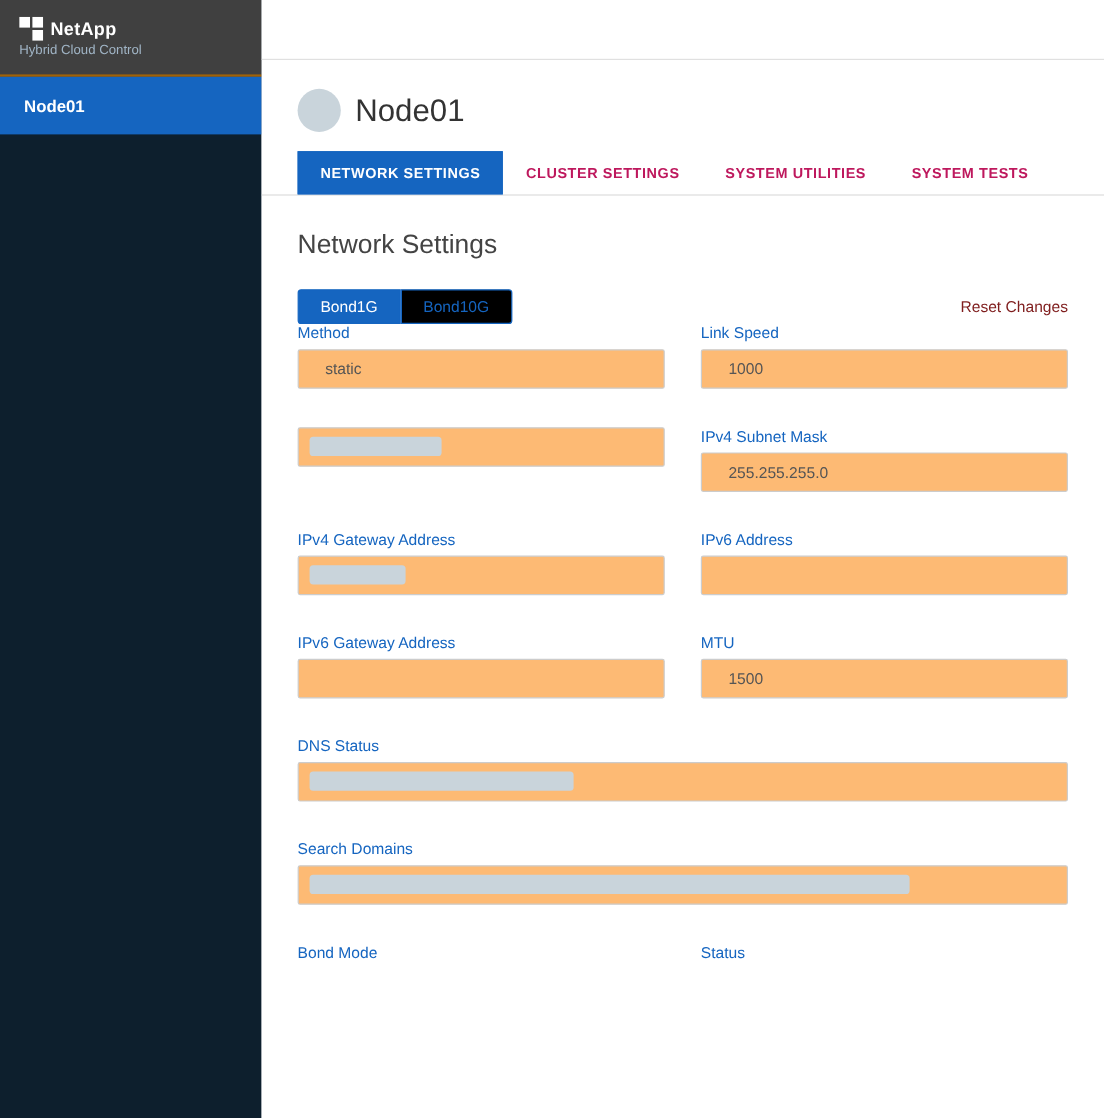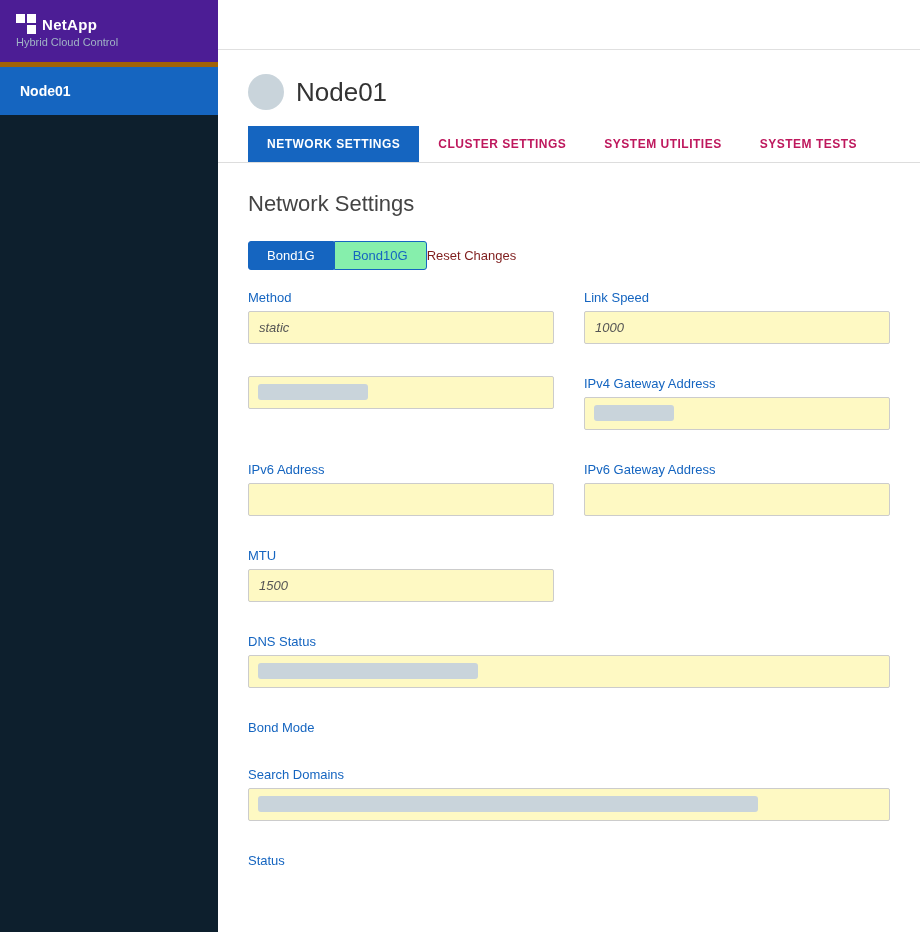--- a/index.html
+++ b/index.html
@@ -8,26 +8,26 @@
     
     .sidebar {
       width: 218px;
       min-width: 218px;
       background: #0d1f2d;
       display: flex;
       flex-direction: column;
       height: 100%;
     }
     .sidebar-header {
-      background: #4c1d95;
+      background: #404040;
       padding: 14px 16px;
       display: flex;
       align-items: center;
       gap: 8px;
-      border-bottom: 5px solid #a16207;
+      border-bottom: 2px solid #a16207;
     }
     .netapp-logo {
       display: flex;
       flex-direction: column;
     }
     .netapp-logo-top {
       display: flex;
       align-items: center;
       gap: 6px;
     }
@@ -122,32 +122,32 @@
       font-size: 22px;
       color: #444;
       font-weight: 300;
       margin-bottom: 24px;
     }
 
     
     .bond-tabs {
       display: flex;
       align-items: center;
-      margin-bottom: 20px;
+      justify-content: space-between;
     }
     .bond-tab-group {
       display: flex;
     }
     .bond-tab {
       padding: 6px 18px;
       font-size: 13px;
       cursor: pointer;
       border: 1px solid #1565c0;
       color: #1565c0;
-      background: #86efac;
+      background: #000000;
     }
     .bond-tab.active {
       background: #1565c0;
       color: #fff;
     }
     .bond-tab:first-child {
       border-radius: 3px 0 0 3px;
     }
     .bond-tab:last-child {
       border-radius: 0 3px 3px 0;
@@ -173,27 +173,26 @@
       grid-column: 1 / -1;
     }
     .form-label {
       font-size: 13px;
       color: #1565c0;
       font-weight: 500;
     }
     .form-input {
       border: 1px solid #ccc;
       border-radius: 2px;
-      padding: 8px 10px;
+      padding: 8px 22px;
       font-size: 13px;
       color: #555;
-      background: #fef9c3;
+      background: #fdba74;
       width: 100%;
       outline: none;
-      font-style: italic;
     }
     .form-input-wrapper {
       position: relative;
     }
     .blur-overlay {
       position: absolute;
       top: 8px;
       left: 10px;
       height: 16px;
       width: 110px;
@@ -277,20 +276,24 @@
         <input class="form-input" type="text" value="1000" readonly="" style="">
       </div>
 
       <div class="form-group">
         <div class="form-input-wrapper">
           <input class="form-input" type="text" value="" style="color: transparent;">
           <div class="blur-overlay"></div>
         </div>
       </div>
 
+      <div class="form-group">
+        <label class="form-label">IPv4 Subnet Mask</label>
+        <input class="form-input" type="text" value="255.255.255.0" style="">
+      </div>
 
       <div class="form-group">
         <label class="form-label">IPv4 Gateway Address</label>
         <div class="form-input-wrapper">
           <input class="form-input" type="text" value="" style="color: transparent;">
           <div class="blur-overlay-medium"></div>
         </div>
       </div>
 
       <div class="form-group">
@@ -309,31 +312,31 @@
       </div>
 
       <div class="form-group full-width">
         <label class="form-label">DNS Status</label>
         <div class="form-input-wrapper">
           <input class="form-input" type="text" value="" style="color: transparent;">
           <div class="blur-overlay-wide" style="width:220px;"></div>
         </div>
       </div>
 
-      <div class="form-group">
-        <label class="form-label">Bond Mode</label>
-      </div>
-
       <div class="form-group full-width">
         <label class="form-label">Search Domains</label>
         <div class="form-input-wrapper">
           <input class="form-input" type="text" value="" style="color: transparent;">
           <div class="blur-overlay-wide" style="width:500px;"></div>
         </div>
       </div>
 
       <div class="form-group">
+        <label class="form-label">Bond Mode</label>
+      </div>
+
+      <div class="form-group">
         <label class="form-label">Status</label>
       </div>
 
     </div>
   </div>
 </div>
 
 </body></html>

